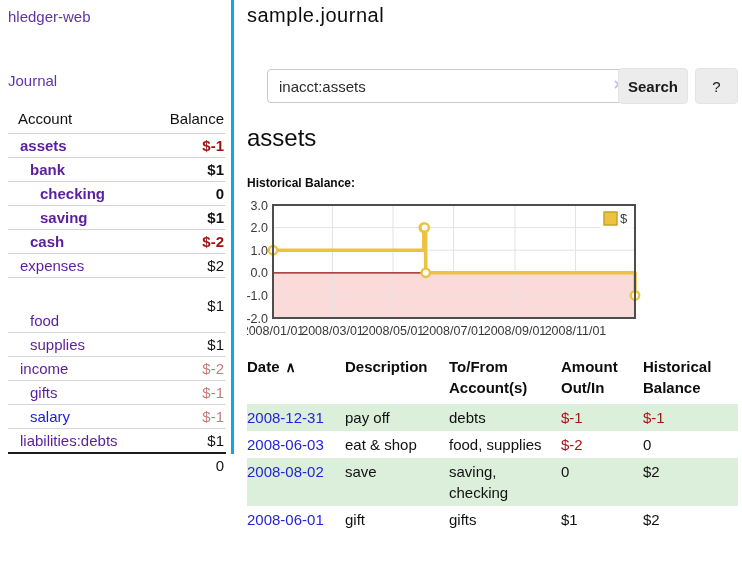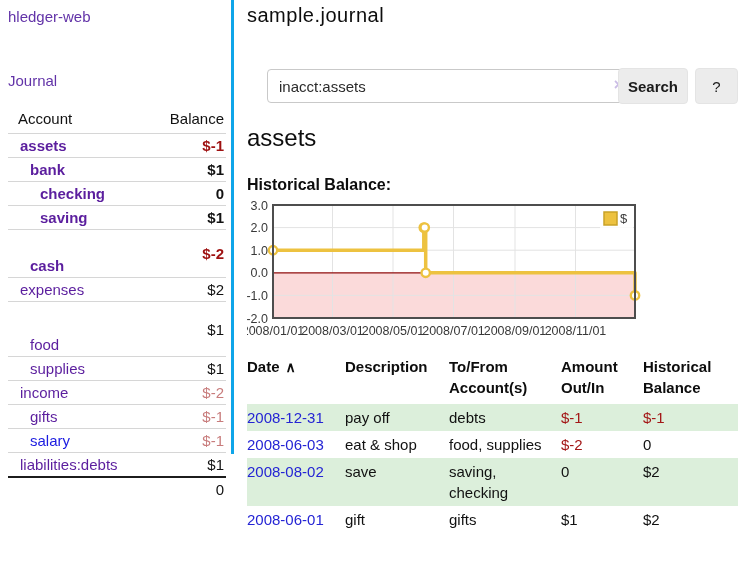--- a/index.html
+++ b/index.html
@@ -35,21 +35,21 @@
   .search-box { position:absolute; left:0; top:1px; width:366px; height:34px;margin-left:20px; }
   .search-box input { width:100%; height:34px; border:1px solid #c9c9c9; border-radius:4px;
      padding:0 32px 0 11px; font-size:15px; color:#2b2b2b; font-family:"Liberation Sans",sans-serif; outline:none; }
   .clear-x { position:absolute; right:10px; top:7px; font-size:16px; font-weight:bold; color:#cbbde6; line-height:18px; cursor:pointer; }
   .btn { position:absolute; top:0; height:36px; background:#ececec; border:1px solid #e4e4e4;
      border-radius:4px; font-size:15px; color:#1a1a1a; font-family:"Liberation Sans",sans-serif; cursor:pointer; }
   .btn.search { left:371px; width:70px;font-weight:bold; }
   .btn.help   { left:448px; width:43px; }
 
   h2.acct-heading { position:absolute; top:124px; left:0; font-size:24px; font-weight:400; color:#0d0d0d; }
-  .chart-heading { position:absolute; top:176px; left:0; font-size:16px; font-weight:bold; color:#0d0d0d; }
+  .chart-heading { position:absolute; top:176px; left:0; font-size:12px; font-weight:bold; color:#0d0d0d; }
   .chart-wrap { position:absolute; top:198px; left:0; width:496px; height:150px; }
   .chart-wrap svg { display:block; }
   .chart-wrap text { font-family:"Liberation Sans",sans-serif; }
 
   
   table.register { position:absolute; top:356px; left:0; width:491px;
     border-collapse:collapse; table-layout:fixed; font-size:15px; }
   table.register th { font-weight:bold; text-align:left; vertical-align:top;
     padding:0 8px 6px 0; line-height:21px; color:#0d0d0d; }
   table.register th.num, table.register td.num { }
@@ -84,21 +84,21 @@
         </tr>
         <tr>
           <td><a class="acct-link c-purple bold" style="padding-left: 32px;">checking</a></td>
           <td class="bal tone-pos bold">0</td>
         </tr>
         <tr>
           <td><a class="acct-link c-purple bold" style="padding-left: 32px;">saving</a></td>
           <td class="bal tone-pos bold">$1</td>
         </tr>
         <tr>
-          <td><a class="acct-link c-purple bold" style="padding-left: 22px; margin-top: 24px;">cash</a></td>
+          <td><a class="acct-link c-purple bold" style="padding-left: 22px;">cash</a></td>
           <td class="bal tone-neg-strong bold">$-2</td>
         </tr>
         <tr>
           <td><a class="acct-link c-purple" style="padding-left: 12px;">expenses</a></td>
           <td class="bal tone-pos">$2</td>
         </tr>
         <tr>
           <td><a class="acct-link c-purple" style="padding-left: 22px; margin-top: 31px;">food</a></td>
           <td class="bal tone-pos">$1</td>
         </tr>

